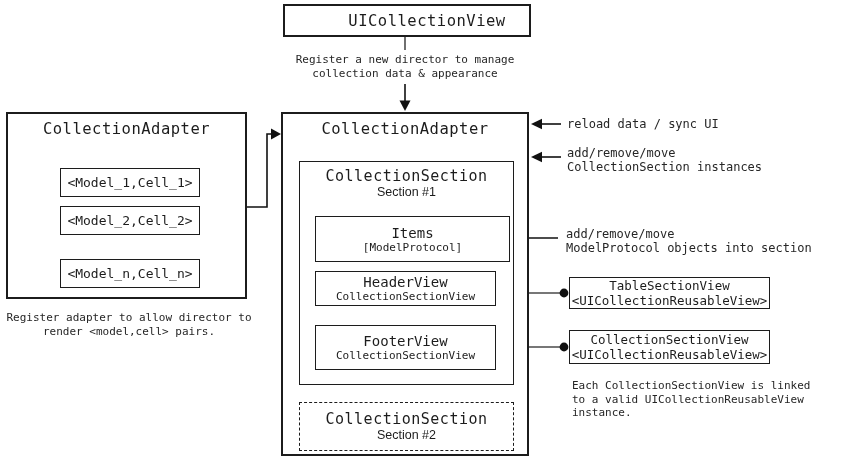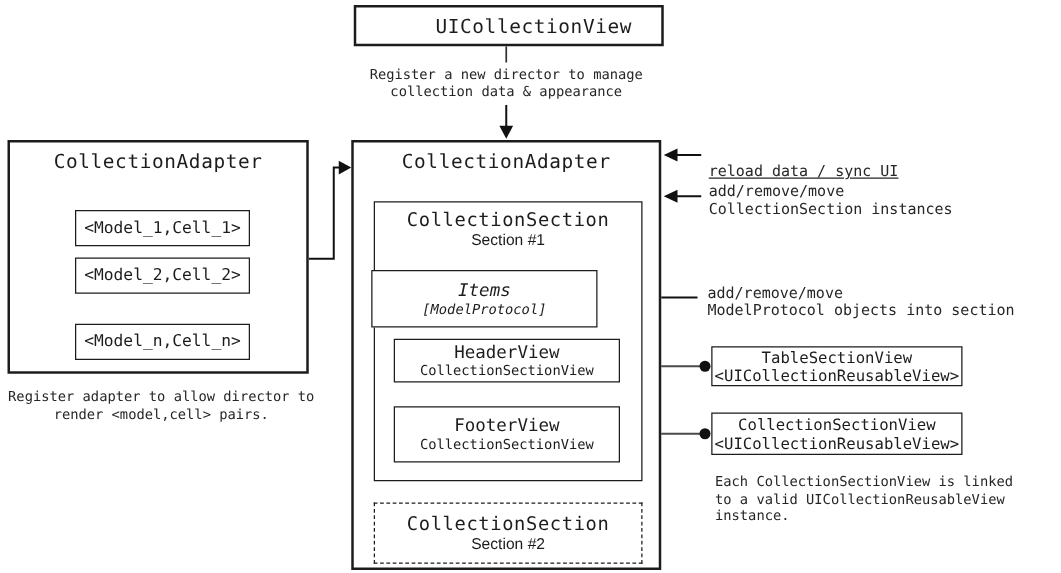--- a/index.html
+++ b/index.html
@@ -79,41 +79,41 @@
 
   <div class="box top-anchored" style="left:281px;top:112px;width:248px;height:344px;padding-top:6px;">
     <div class="title-lg">CollectionAdapter</div>
   </div>
 
   <div class="box thin top-anchored" style="left:299px;top:161px;width:215px;height:224px;padding-top:5px;">
     <div class="title-lg" style="font-size:15px;">CollectionSection</div>
     <div class="sub-sans">Section #1</div>
   </div>
 
-  <div class="box thin" style="left:297px;top:216px;width:181px;height:46px;font-style:italic;">
+  <div class="box thin" style="left:315px;top:216px;width:195px;height:46px;">
     <div class="title-md">Items</div>
     <div class="sub">[ModelProtocol]</div>
   </div>
 
   <div class="box thin" style="left:315px;top:271px;width:181px;height:35px;">
     <div class="title-md">HeaderView</div>
     <div class="sub">CollectionSectionView</div>
   </div>
 
   <div class="box thin" style="left:315px;top:325px;width:181px;height:45px;">
     <div class="title-md">FooterView</div>
     <div class="sub">CollectionSectionView</div>
   </div>
 
   <div class="box dashed" style="left:299px;top:402px;width:215px;height:49px;">
     <div class="title-lg" style="font-size:15px;">CollectionSection</div>
     <div class="sub-sans">Section #2</div>
   </div>
 
-  <div class="note note-side" style="left:567px;top:130px;text-decoration:underline;">reload data / sync UI</div>
+  <div class="note note-side" style="left:567px;top:117px;">reload data / sync UI</div>
   <div class="note note-side" style="left:567px;top:146px;">add/remove/move
 CollectionSection instances</div>
   <div class="note note-side" style="left:566px;top:227px;">add/remove/move
 ModelProtocol objects into section</div>
 
   <div class="box thin rightbox" style="left:569px;top:277px;width:201px;height:32px;">
     <div>TableSectionView</div>
     <div>&lt;UICollectionReusableView&gt;</div>
   </div>
 

